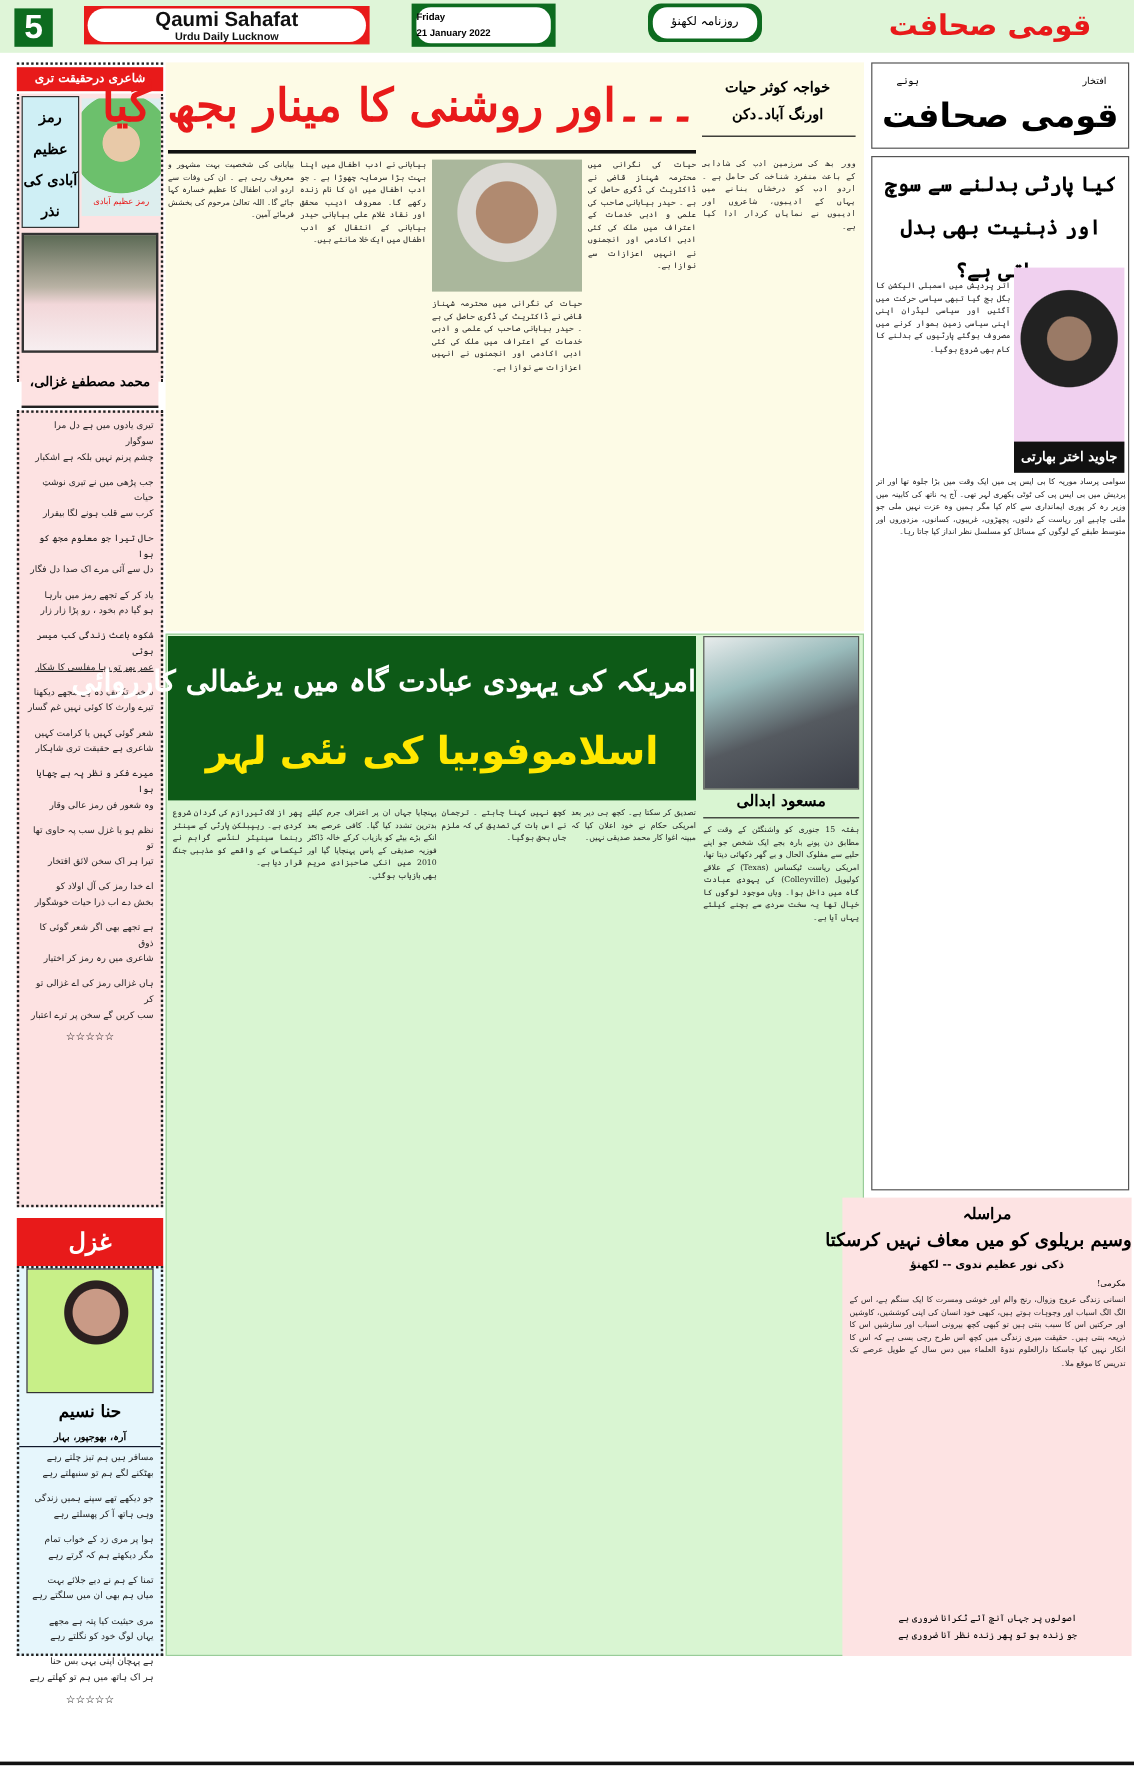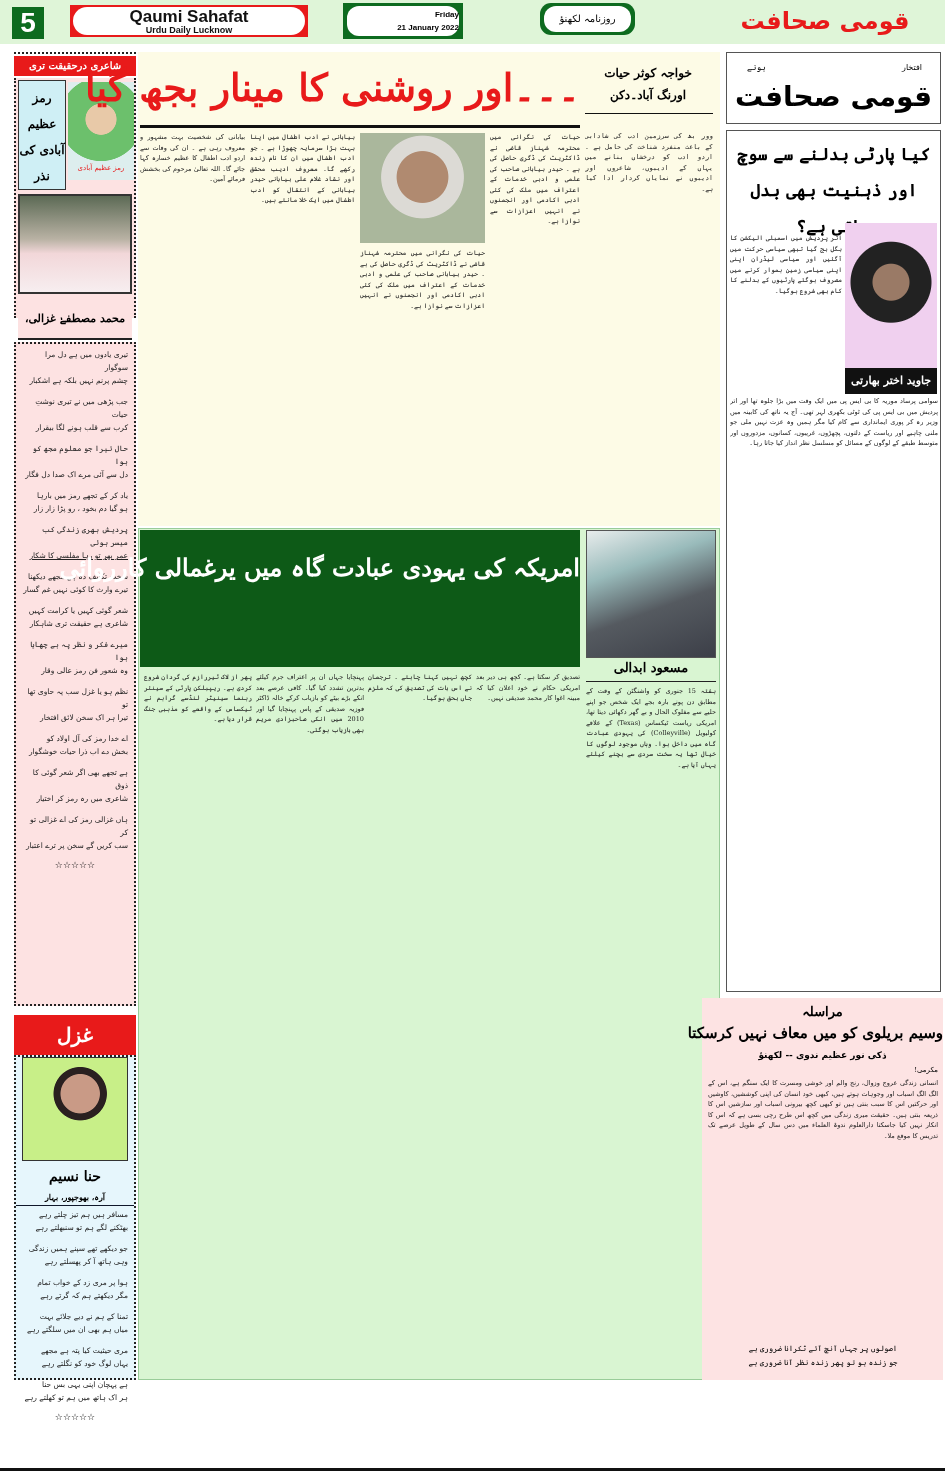--- a/index.html
+++ b/index.html
@@ -7,21 +7,21 @@
   .abs { position: absolute; }
   .rtl { direction: rtl; text-align: right; }
   
   .mast { left: 0; top: 0; width: 945px; height: 44px; background: #dff5d8; }
   .pageno { left: 12px; top: 7px; width: 32px; height: 32px; background: #0d6b1f; color: #fff; font: bold 28px "Liberation Sans", sans-serif; text-align: center; line-height: 32px; }
   .enbox { left: 70px; top: 5px; width: 238px; height: 32px; background: #e81a1a; padding: 2px 3px; }
   .enbox .in { width: 100%; height: 100%; background: #fff; border-radius: 14px; text-align: center; }
   .en-title { font: bold 17px "Liberation Sans", sans-serif; color: #111; line-height: 17px; display: block; padding-top: 1px; }
   .en-sub { font: bold 9px "Liberation Sans", sans-serif; color: #111; display: block; }
   .datebox { left: 343px; top: 3px; width: 120px; height: 36px; background: #0d6b1f; padding: 3px 4px; }
-  .datebox .in { width: 100%; height: 100%; background: #fff; border-radius: 12px; text-align: right; font: bold 8px "Liberation Sans", sans-serif; line-height: 13px; padding-top: 2px; padding-left: 38px; }
+  .datebox .in { width: 100%; height: 100%; background: #fff; border-radius: 12px; text-align: left; font: bold 8px "Liberation Sans", sans-serif; line-height: 13px; padding-top: 2px; }
   .urbox { left: 540px; top: 3px; width: 95px; height: 32px; background: #0d6b1f; padding: 3px 4px; border-radius: 11px; }
   .urbox .in { width: 100%; height: 100%; background: #fff; border-radius: 12px; text-align: center; font: 10px "DejaVu Serif", serif; line-height: 26px; }
   .urtitle { left: 730px; top: 4px; width: 190px; height: 34px; color: #e81a1a; font: bold 24px "DejaVu Sans", sans-serif; text-align: center; line-height: 34px; }
   .txt { font-family: "DejaVu Serif", serif; font-size: 6.5px; line-height: 10.5px; color: #222; direction: rtl; text-align: justify; overflow: hidden; }
   .photo { background: linear-gradient(135deg,#9aa 0%,#ccd 40%,#777 100%); }
   .red-band { background: #e81a1a; color: #fff; text-align: center; }
   .headline-red { color: #e81a1a; font: bold 38px "DejaVu Serif", serif; direction: rtl; text-align: center; white-space: nowrap; }
   .green-banner { background: #0d5a17; color: #fff; text-align: center; }
   .yellow { color: #ffe800; }
   .rule { background: #111; }
@@ -59,21 +59,21 @@
 <div class="abs" style="left:14px;top:342px;width:122px;height:664px;background:#fde2e2;border:2px dotted #222;padding:4px 6px;">
   <div id="poem" class="rtl" style="font:7.5px 'DejaVu Serif',serif;line-height:13px;color:#222;">
       <div>تیری یادوں میں ہے دل مرا سوگوار</div>
       <div style="margin-bottom: 8px;">چشم پرنم نہیں بلکہ ہے اشکبار</div>
       <div>جب پڑھی میں نے تیری نوشتِ حیات</div>
       <div style="margin-bottom: 8px;">کرب سے قلب ہونے لگا بیقرار</div>
       <div>حال تیرا جو معلوم مجھ کو ہوا</div>
       <div style="margin-bottom: 8px;">دل سے آئی مرے اک صدا دل فگار</div>
       <div>یاد کر کے تجھے رمز میں بارہا</div>
       <div style="margin-bottom: 8px;">ہو گیا دم بخود ، رو پڑا زار زار</div>
-      <div>پردیش بھری زندگی کب میسر ہوئی</div>
+      <div>شکوہ باعث زندگی کب میسر ہوئی</div>
       <div style="margin-bottom: 8px; text-decoration: underline;">عمر بھر تو رہا مفلسی کا شکار</div>
       <div>سخت تکلیف دہ ہے مجھے دیکھنا</div>
       <div style="margin-bottom: 8px;">تیرے وارث کا کوئی نہیں غم گسار</div>
       <div>شعر گوئی کہیں یا کرامت کہیں</div>
       <div style="margin-bottom: 8px;">شاعری ہے حقیقت تری شاہکار</div>
       <div>میرے فکر و نظر پہ ہے چھایا ہوا</div>
       <div style="margin-bottom: 8px;">وہ شعور فن رمز عالی وقار</div>
       <div>نظم ہو یا غزل سب پہ حاوی تھا تو</div>
       <div style="margin-bottom: 8px;">تیرا ہر اک سخن لائق افتخار</div>
       <div>اے خدا رمز کی آل اولاد کو</div>
@@ -119,20 +119,21 @@
 <div class="abs txt" style="left:585px;top:132px;width:128px;height:405px;font-family:Liberation Mono, monospace;">وور بھ کی سرزمین ادب کی شادابی کے باعث منفرد شناخت کی حامل ہے ۔ اردو ادب کو درخشاں بنانے میں یہاں کے ادیبوں، شاعروں اور ادیبوں نے نمایاں کردار ادا کیا ہے۔</div>
 <div class="abs photo" style="left:360px;top:133px;width:125px;height:110px;background:radial-gradient(circle at 50% 40%,#b08a70 0 28%,#dcdad5 29% 45%,#aab79c 46%);"></div>
 <div class="abs txt" style="left:490px;top:132px;width:90px;height:388px;">حیات کی نگرانی میں محترمہ شہناز قاضی نے ڈاکٹریٹ کی ڈگری حاصل کی ہے ۔ حیدر بیابانی صاحب کی علمی و ادبی خدمات کے اعتراف میں ملک کی کئی ادبی اکادمی اور انجمنوں نے انہیں اعزازات سے نوازا ہے۔</div>
 <div class="abs txt" style="left:360px;top:248px;width:125px;height:272px;">حیات کی نگرانی میں محترمہ شہناز قاضی نے ڈاکٹریٹ کی ڈگری حاصل کی ہے ۔ حیدر بیابانی صاحب کی علمی و ادبی خدمات کے اعتراف میں ملک کی کئی ادبی اکادمی اور انجمنوں نے انہیں اعزازات سے نوازا ہے۔</div>
 <div class="abs txt" style="left:250px;top:132px;width:105px;height:388px;">بیابانی نے ادب اطفال میں اپنا بہت بڑا سرمایہ چھوڑا ہے ۔ جو ادب اطفال میں ان کا نام زندہ رکھے گا۔ معروف ادیب محقق اور نقاد غلام علی بیابانی حیدر بیابانی کے انتقال کو ادب اطفال میں ایک خلا مانتے ہیں۔</div>
 <div class="abs txt" style="left:140px;top:132px;width:105px;height:388px;">بیابانی کی شخصیت بہت مشہور و معروف رہی ہے ۔ ان کی وفات سے اردو ادب اطفال کا عظیم خسارہ کہا جائے گا۔ اللہ تعالیٰ مرحوم کی بخشش فرمائے آمین۔</div>
 
 <div class="abs" style="left:138px;top:528px;width:582px;height:852px;background:#d9f5d2;border:1px solid #9c9;"></div>
 <div class="abs green-banner" style="left:140px;top:530px;width:440px;height:137px;">
   <div style="font:bold 24px 'DejaVu Serif',serif;line-height:60px;direction:rtl;white-space:nowrap;padding-top:8px;">امریکہ کی یہودی عبادت گاہ میں یرغمالی کارروائی</div>
+  <div class="yellow" style="font:bold 32px 'DejaVu Sans',sans-serif;line-height:56px;direction:rtl;">اسلاموفوبیا کی نئی لہر</div>
 </div>
 <div class="abs" style="left:586px;top:530px;width:130px;height:128px;background:linear-gradient(160deg,#e8ecec 0%,#9bb 30%,#555a60 60%,#3c3f48 100%);border:1px solid #555;"></div>
 <div class="abs" style="left:586px;top:660px;width:130px;height:22px;font:bold 13px 'DejaVu Serif',serif;text-align:center;direction:rtl;border-bottom:1px solid #222;">مسعود ابدالی</div>
 <div class="abs txt" style="left:586px;top:686px;width:130px;height:690px;">ہفتہ 15 جنوری کو واشنگٹن کے وقت کے مطابق دن پونے بارہ بجے ایک شخص جو اپنے حلیے سے مفلوک الحال و بے گھر دکھائی دیتا تھا، امریکی ریاست ٹیکساس (Texas) کے علاقے کولیویل (Colleyville) کی یہودی عبادت گاہ میں داخل ہوا۔ وہاں موجود لوگوں کا خیال تھا یہ سخت سردی سے بچنے کیلئے یہاں آیا ہے۔</div>
 <div class="abs txt" style="left:476px;top:672px;width:104px;height:704px;">تصدیق کر سکتا ہے۔ کچھ ہی دیر بعد امریکی حکام نے خود اعلان کیا کہ مبینہ اغوا کار محمد صدیقی نہیں۔</div>
 <div class="abs txt" style="left:368px;top:672px;width:104px;height:704px;">کچھ نہیں کہنا چاہتے ۔ ترجمان نے اس بات کی تصدیق کی کہ ملزم جاں بحق ہوگیا۔</div>
 <div class="abs txt" style="left:256px;top:672px;width:108px;height:704px;">پہنچایا جہاں ان پر اعتراف جرم کیلئے بدترین تشدد کیا گیا۔ کافی عرصے بعد انکے بڑے بیٹے کو بازیاب کرکے خالہ ڈاکٹر فوزیہ صدیقی کے پاس پہنچایا گیا اور 2010 میں انکی صاحبزادی مریم بھی بازیاب ہوگئی۔</div>
 <div class="abs txt" style="left:144px;top:672px;width:108px;height:704px;">پھر از لاک ٹیررازم کی گردان شروع کردی ہے۔ ریپبلکن پارٹی کے سینئر رہنما سینیٹر لنڈسے گراہم نے ٹیکساس کے واقعے کو مذہبی جنگ قرار دیا ہے۔</div>
 
 <div class="abs" style="left:726px;top:52px;width:215px;height:72px;border:1px solid #555;background:#fff;">

